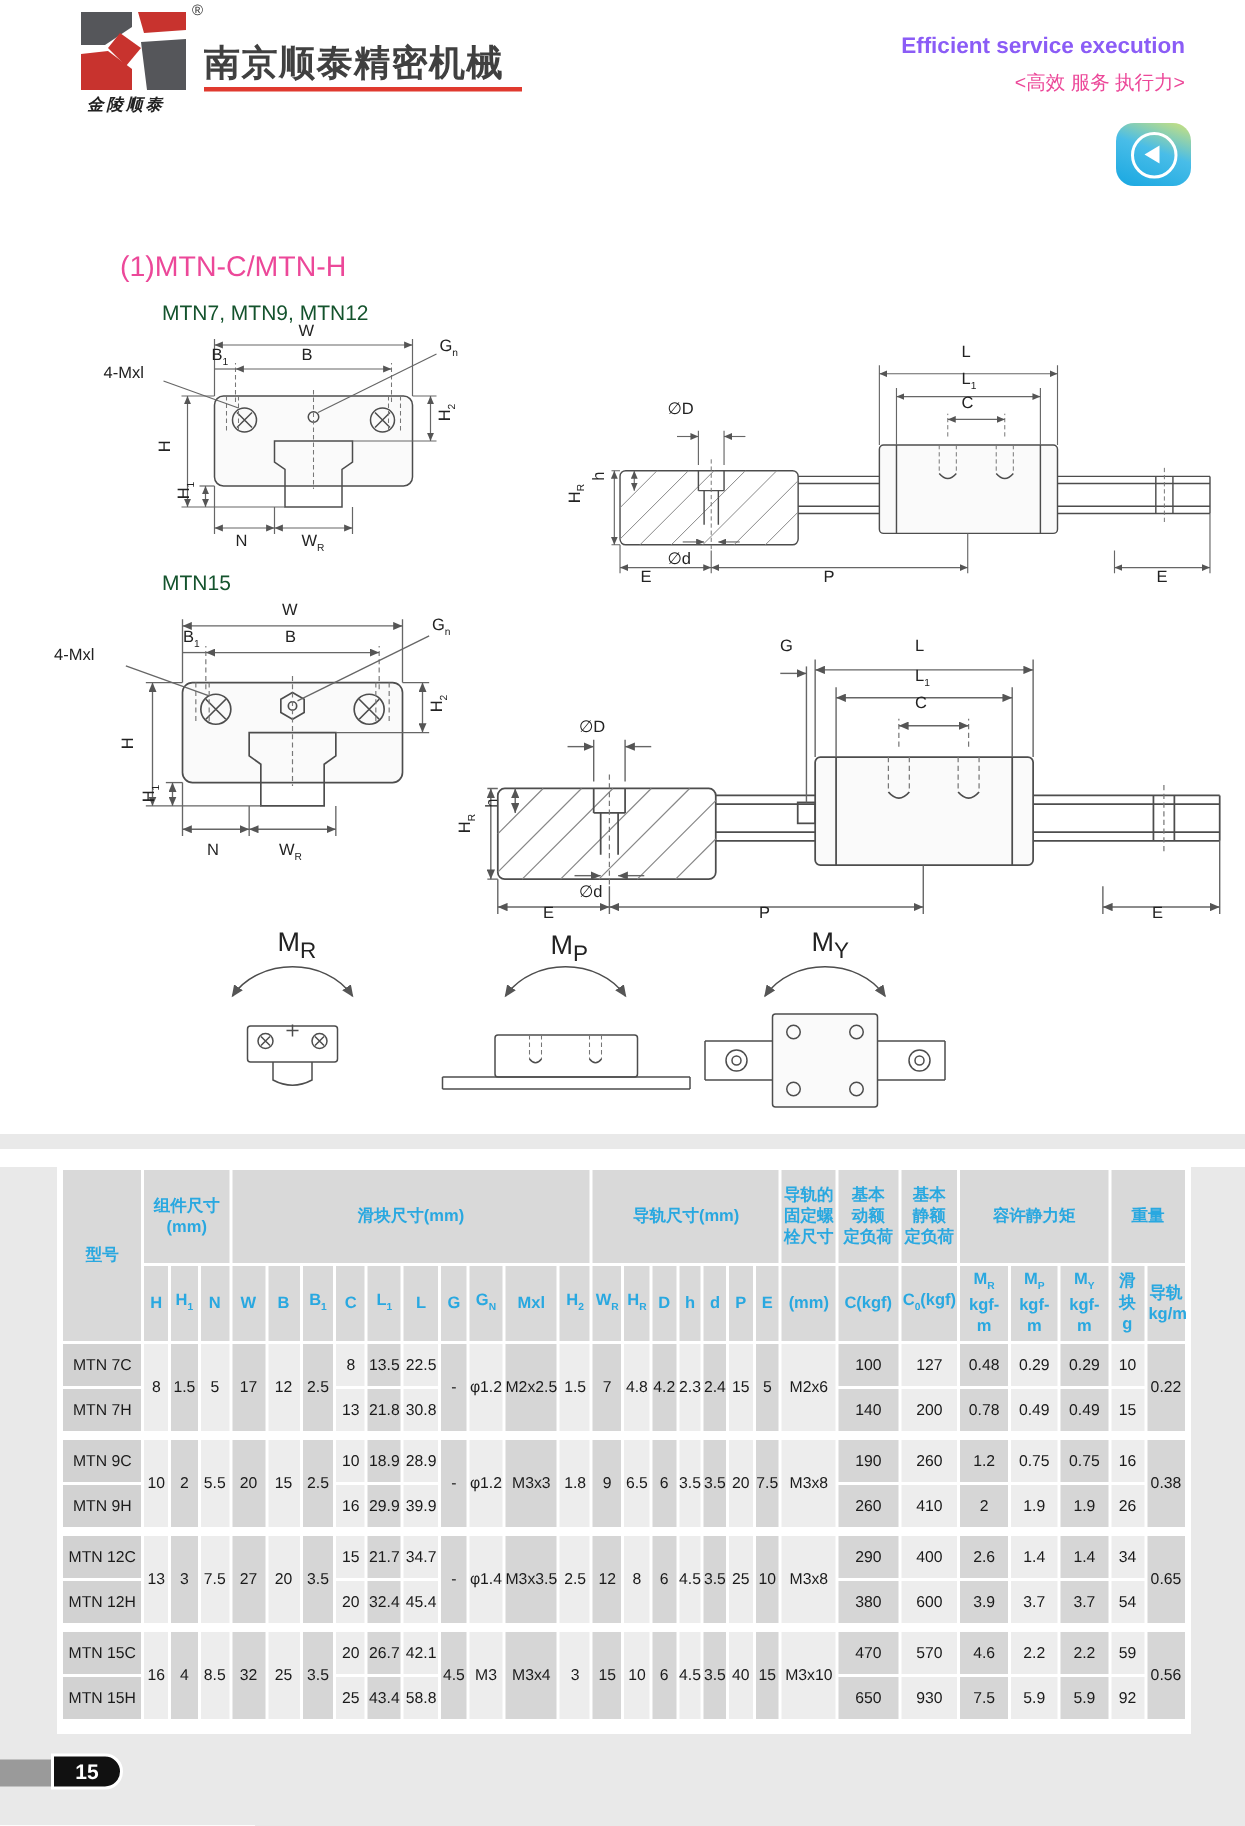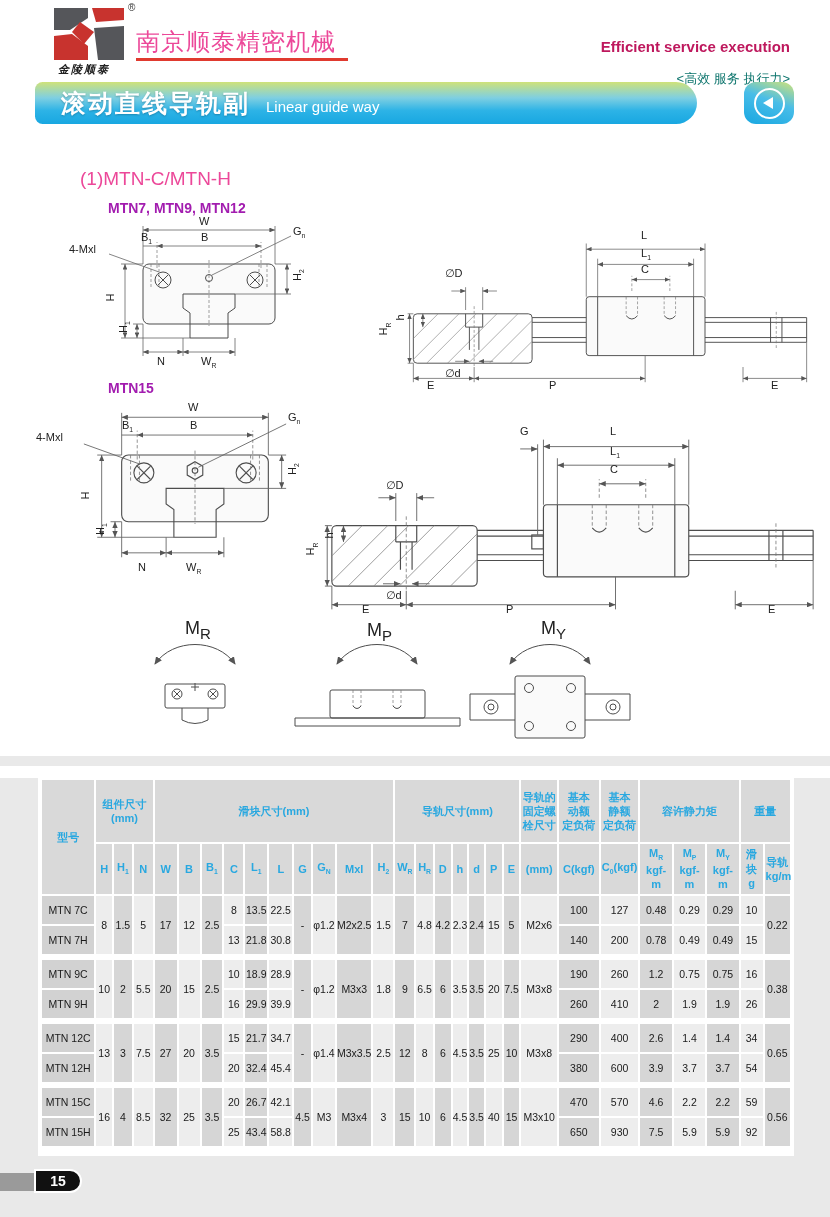--- a/index.html
+++ b/index.html
@@ -3,41 +3,41 @@
 <meta charset="utf-8">
 <style>
   html,body{margin:0;padding:0;background:#fff;}
   .page{position:relative;width:830px;height:1217px;background:#fff;overflow:hidden;
         font-family:"Liberation Sans","DejaVu Sans",sans-serif;color:#1a1a1a;}
   .abs{position:absolute;}
   
   .logo-caption{position:absolute;left:36px;top:62px;width:96px;text-align:center;
     font-family:"DejaVu Serif",serif;font-style:italic;font-weight:bold;font-size:11px;letter-spacing:2px;color:#222;}
   .reg{position:absolute;left:128px;top:2px;font-size:10px;color:#333;}
-  .company{position:absolute;left:136px;top:26px;font-size:24px;font-weight:normal;letter-spacing:1px;color:#ec4899;}
+  .company{position:absolute;left:136px;top:26px;font-size:24px;font-weight:bold;letter-spacing:1px;color:#404040;}
   .company-line{position:absolute;left:136px;top:58px;width:212px;height:3px;background:#e03a2f;}
-  .slogan-en{position:absolute;right:40px;top:22px;font-size:15px;font-weight:bold;color:#be185d;margin-top:16px;}
-  .slogan-cn{position:absolute;right:40px;top:46px;font-size:13px;color:#0f766e;margin-top:24px;}
+  .slogan-en{position:absolute;right:40px;top:22px;font-size:15px;font-weight:bold;color:#8b5cf6;}
+  .slogan-cn{position:absolute;right:40px;top:46px;font-size:13px;color:#ec4899;}
   
   .banner{position:absolute;left:35px;top:82px;width:662px;height:42px;border-radius:8px 22px 22px 8px;
     background:linear-gradient(180deg,#cfe279 0%,#7ecfe2 38%,#2db3e6 68%,#18a7e1 100%);
     display:flex;align-items:center;padding-left:26px;box-sizing:border-box;}
   .banner-cn{font-size:25px;font-weight:bold;color:#fff;letter-spacing:2px;text-shadow:0 1px 2px rgba(0,60,90,.35);}
   .banner-en{font-size:15px;color:#fff;margin-left:16px;margin-top:6px;}
   .backbtn{position:absolute;left:744px;top:82px;width:50px;height:42px;border-radius:12px;
     background:linear-gradient(200deg,#cfe279 0%,#49bde8 45%,#18a7e1 100%);
     display:flex;align-items:center;justify-content:center;cursor:pointer;}
   .backring{width:27px;height:27px;border:2.5px solid #fff;border-radius:50%;
     display:flex;align-items:center;justify-content:center;}
   .backtri{width:0;height:0;border-top:6px solid transparent;border-bottom:6px solid transparent;
     border-right:10px solid #fff;margin-right:2px;}
   
   .title{position:absolute;left:80px;top:136px;font-size:20px;color:#111;}
   .subtitle{position:absolute;left:80px;top:168px;font-size:19px;color:#ec4899;}
-  .bluelabel{position:absolute;font-size:14px;font-weight:bold;color:#a21caf;}
+  .bluelabel{position:absolute;font-size:14px;font-weight:normal;color:#14532d;}
   
   .draw{position:absolute;}
   .draw svg{position:absolute;overflow:visible;}
   svg .ln{stroke:#4d4d4d;stroke-width:1;fill:none;}
   svg .fl{stroke:#4d4d4d;stroke-width:1;fill:#fafafa;}
   svg .dim{stroke:#666;stroke-width:0.8;fill:none;}
   svg .dsh{stroke:#777;stroke-width:0.7;fill:none;stroke-dasharray:3 2;}
   svg .hat{stroke:#888;stroke-width:0.7;}
   .dl{position:absolute;font-size:11px;color:#222;white-space:nowrap;line-height:1;}
   .dl sub{font-size:62%;}
@@ -78,24 +78,20 @@
       <polygon points="44,16 58,26 48,38 36,26" fill="#c8332e"></polygon>
     </svg>
   </div>
   <span class="reg">®</span>
   <div class="logo-caption">金陵顺泰</div>
   <div class="company">南京顺泰精密机械</div>
   <div class="company-line"></div>
   <div class="slogan-en">Efficient service execution</div>
   <div class="slogan-cn">&lt;高效 服务 执行力&gt;</div>
 
-  <div class="banner">
-    <span class="banner-cn">滚动直线导轨副</span>
-    <span class="banner-en">Linear guide way</span>
-  </div>
   <div class="backbtn">
     <div class="backring">
       <div class="backtri"></div>
     </div>
   </div>
 
   <div class="subtitle">(1)MTN-C/MTN-H</div>
   <div class="bluelabel" style="left:108px;top:200px;">MTN7, MTN9, MTN12</div>
 
   <div class="draw" style="left:55px;top:216px;width:775px;height:178px;">

